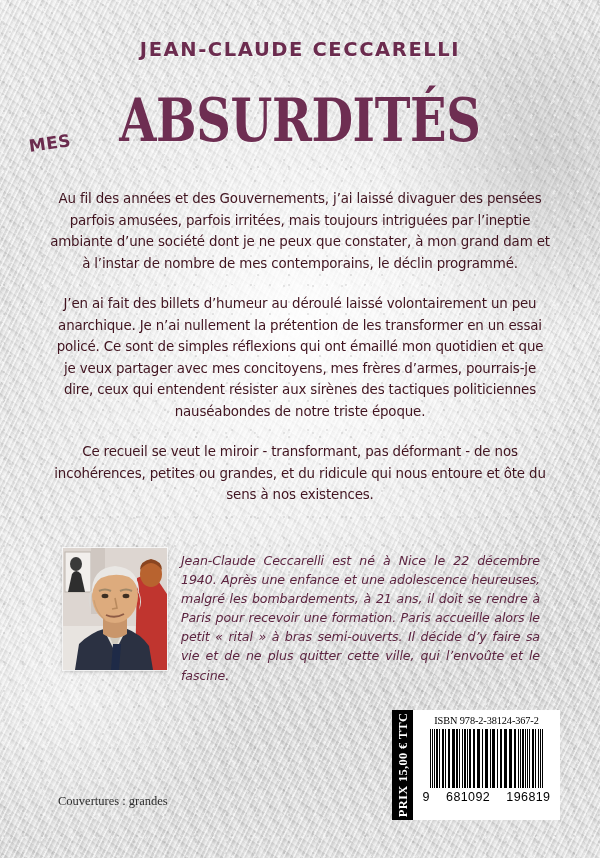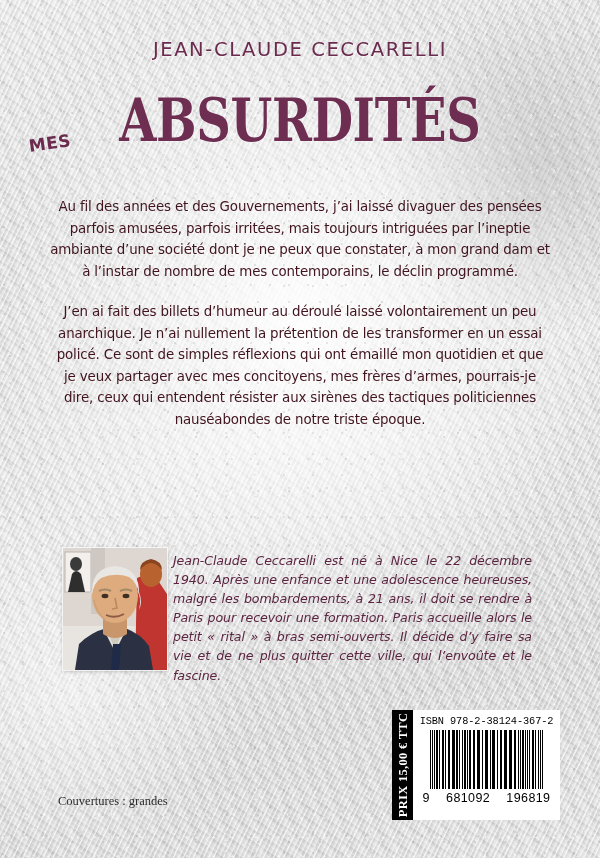--- a/index.html
+++ b/index.html
@@ -45,21 +45,21 @@
   }
 
   
   #author-name {
     position: absolute;
     top: 38px;
     left: 0;
     width: 600px;
     text-align: center;
     font-family: "DejaVu Sans", sans-serif;
-    font-weight: normal;
+    font-weight: bold;
     font-size: 19.5px;
     letter-spacing: 1.6px;
     color: #6b2b4e;
     text-shadow: 0 1px 0 rgba(255,255,255,.55);
   }
 
   #title-block {
     position: absolute;
     top: 88px;
     left: 0;
@@ -103,21 +103,21 @@
     top: 188px;
     left: 50px;
     width: 500px;
     text-align: center;
   }
   .para {
     font-family: "DejaVu Sans", sans-serif;
     font-size: 13.4px;
     line-height: 21.5px;
     color: #40131f;
-    margin: 8px 0 19px 0;
+    margin: 0 0 19px 0;
     letter-spacing: -0.15px;
   }
   .para:last-child { margin-bottom: 0; }
 
   
   #bio-section {
     position: absolute;
     top: 548px;
     left: 63px;
     width: 480px;
@@ -130,21 +130,21 @@
     width: 104px;
     height: 122px;
     background: #cfcfcf;
     box-shadow: 0 0 0 1px rgba(255,255,255,.75), 0 1px 4px rgba(0,0,0,.28);
     overflow: hidden;
   }
   #author-photo svg { display: block; }
 
   #bio-text {
     position: absolute;
-    left: 110px;
+    left: 118px;
     top: 3px;
     width: 359px;
     font-family: "DejaVu Sans", sans-serif;
     font-style: italic;
     font-size: 12.6px;
     line-height: 19.1px;
     color: #5c2440;
     text-align: justify;
     letter-spacing: -0.1px;
   }
@@ -192,21 +192,21 @@
     flex: 1 1 auto;
     background: #fff;
     position: relative;
     display: flex;
     flex-direction: column;
     align-items: center;
     padding-top: 5px;
     box-sizing: border-box;
   }
   #isbn-text {
-    font-family: Liberation Mono, monospace;
+    font-family: Liberation Serif, serif;
     font-size: 10.3px;
     color: #000;
     letter-spacing: -0.1px;
     margin-bottom: 3px;
   }
   #bars {
     height: 59px;
     display: flex;
     align-items: flex-start;
   }
@@ -239,20 +239,21 @@
   <div id="title-block">
     <span id="title-inner">
       <span id="title-mes">MES</span>
       <span id="title-main">ABSURDITÉS</span>
     </span>
   </div>
 
   <div id="blurb">
     <p class="para">Au fil des années et des Gouvernements, j’ai laissé divaguer des pensées parfois amusées, parfois irritées, mais toujours intriguées par l’ineptie ambiante d’une société dont je ne peux que constater, à mon grand dam et à l’instar de nombre de mes contemporains, le déclin programmé.</p>
     <p class="para">J’en ai fait des billets d’humeur au déroulé laissé volontairement un peu anarchique. Je n’ai nullement la prétention de les transformer en un essai policé. Ce sont de simples réflexions qui ont émaillé mon quotidien et que je veux partager avec mes concitoyens, mes frères d’armes, pourrais-je dire, ceux qui entendent résister aux sirènes des tactiques politiciennes nauséabondes de notre triste époque.</p>
+    <p class="para">Ce recueil se veut le miroir - transformant, pas déformant - de nos incohérences, petites ou grandes, et du ridicule qui nous entoure et ôte du sens à nos existences.</p>
   </div>
 
   <div id="bio-section">
 
     <div id="author-photo">
       <svg width="104" height="122" viewBox="0 0 104 122">
         <rect x="0" y="0" width="104" height="122" fill="#e8e4e0"></rect>
 
         <rect x="0" y="0" width="104" height="78" fill="#ddd6d1"></rect>
         <rect x="2" y="4" width="26" height="40" fill="#f2efec" stroke="#bdb5ae" stroke-width="1"></rect>

